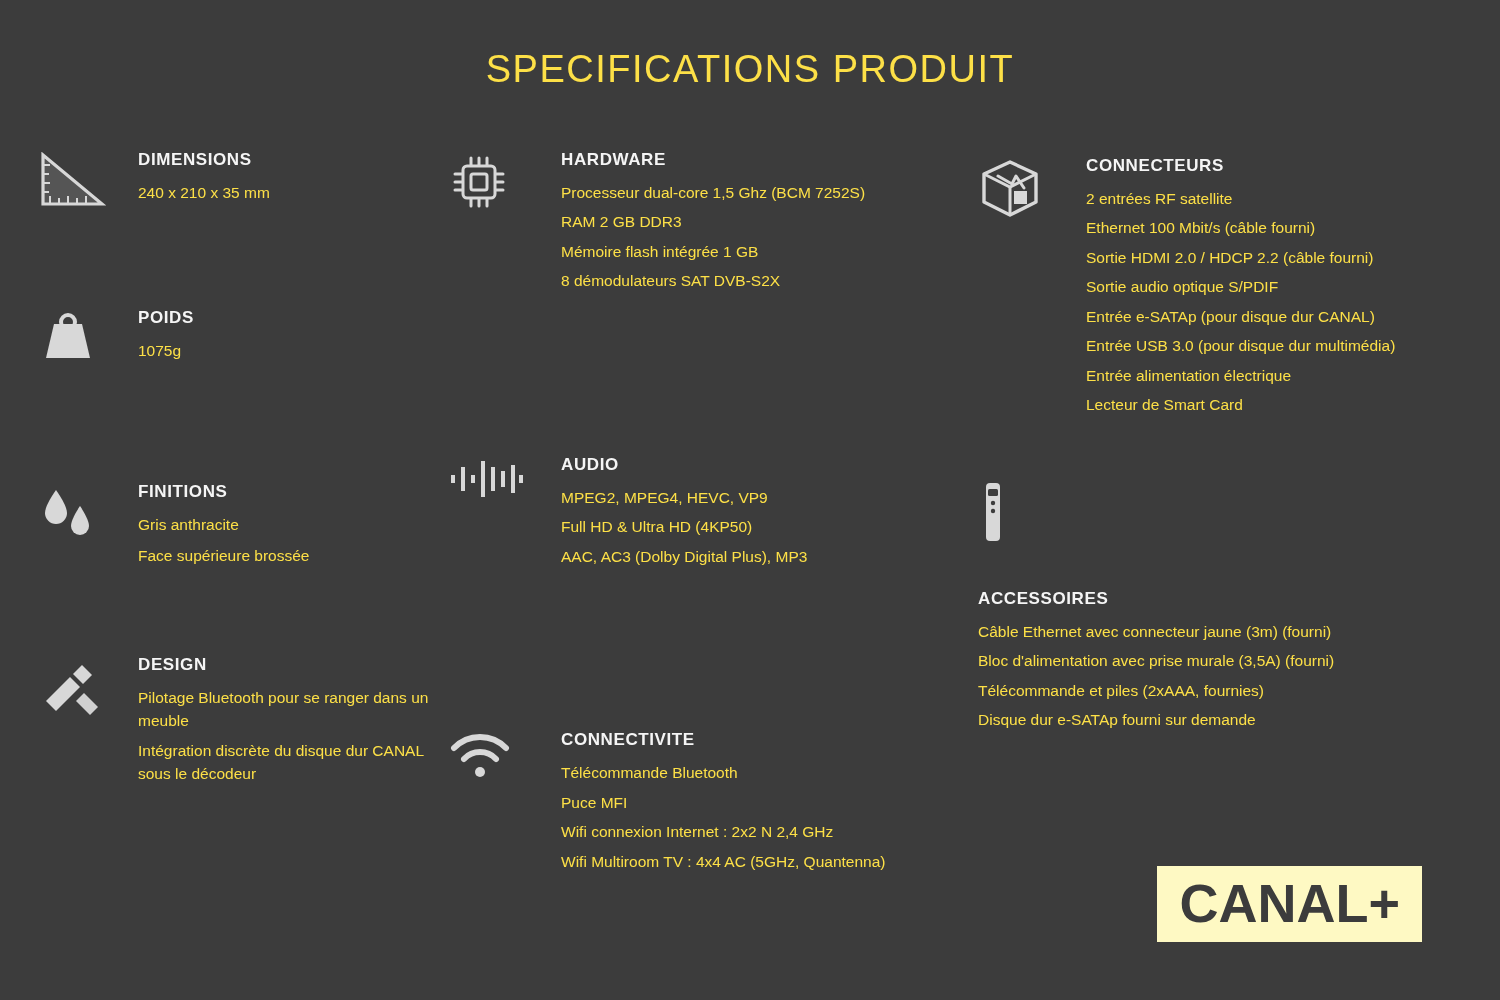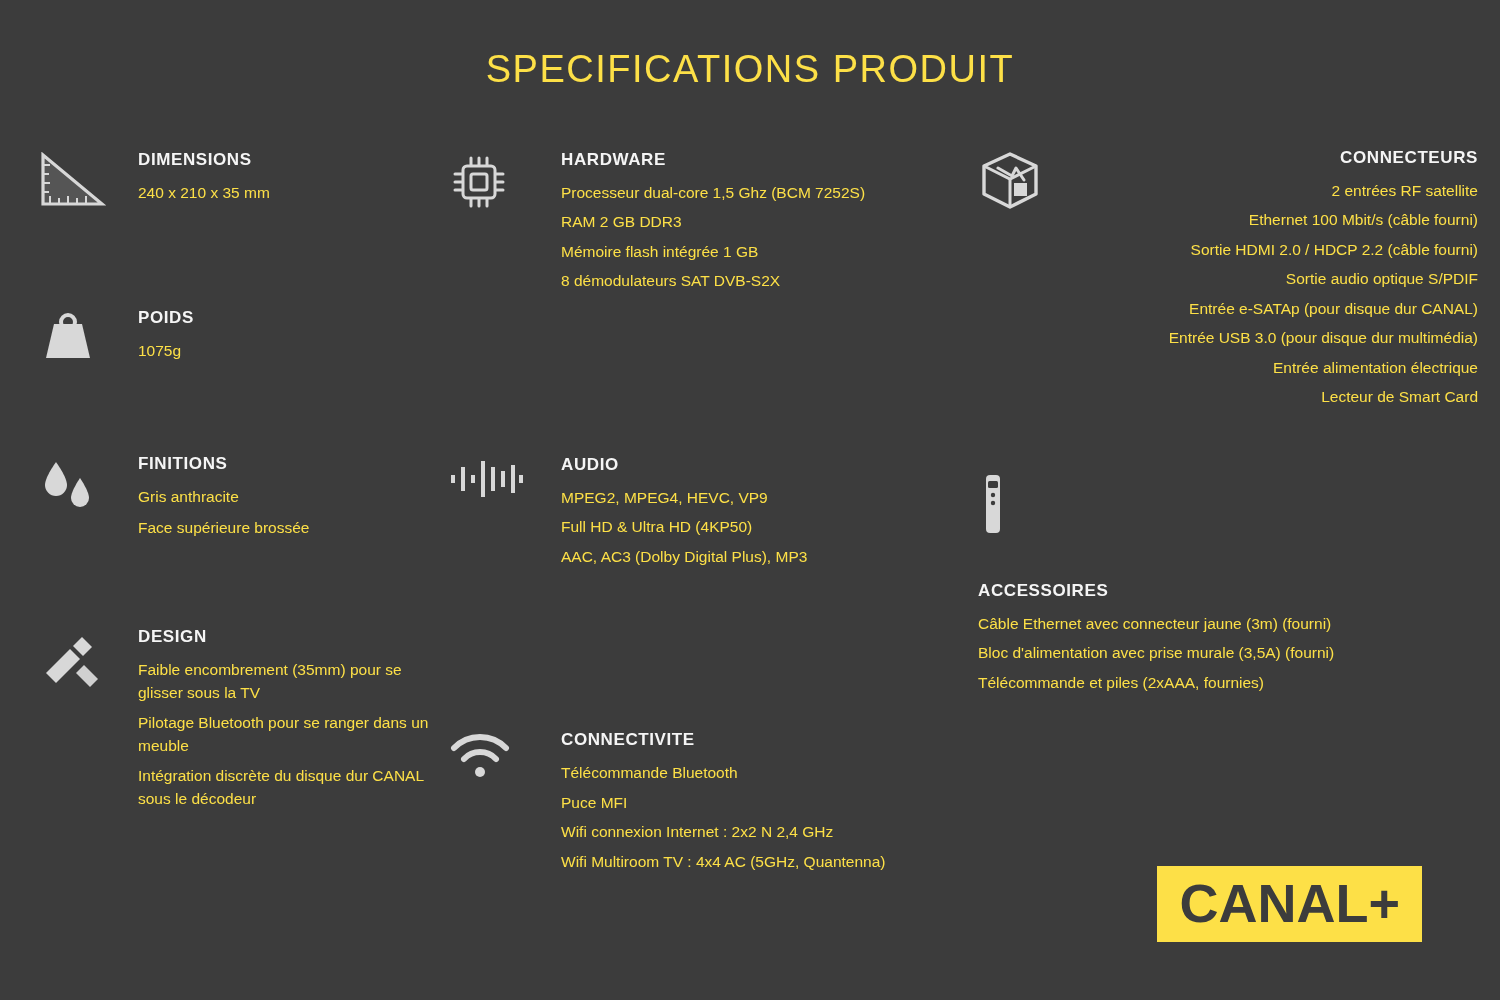--- a/index.html
+++ b/index.html
@@ -68,41 +68,41 @@
     color: #fde047;
     margin-bottom: 8px;
     font-weight: 400;
   }
   .line:last-child { margin-bottom: 0; }
 
   
   #col-left .block { margin-bottom: 0; gap: 20px; }
   #blk-dimensions { top: 0px; }
   #blk-poids      { margin-top: 100px; }
-  #blk-finitions  { margin-top: 92px; }
+  #blk-finitions  { margin-top: 120px; }
   #blk-design     { margin-top: 88px; }
 
   #blk-hardware     { margin-top: 0px; }
   #blk-audio        { margin-top: 155px; }
   #blk-connectivite { margin-top: 155px; }
 
-  #blk-connecteurs  { margin-top: 0px; text-align: right; }
+  #blk-connecteurs  { margin-top: 8px; }
   #blk-accessoires  { margin-top: 55px; flex-direction: column; }
 
   #col-mid .icon-wrap { width: 112px; flex: 0 0 112px; }
   #col-right .icon-wrap { width: 108px; flex: 0 0 108px; }
 
   #col-right .line { margin-bottom: 7px; font-size: 15.5px; }
   #col-mid .line { margin-bottom: 7px; }
 
   #canal-logo {
     position: absolute;
     right: 78px;
     bottom: 58px;
-    background: #fde047;
+    background: #fef9c3;
     color: #3c3c3c;
     padding: 10px 22px 12px 22px;
     font-size: 54px;
     font-weight: bold;
     letter-spacing: 0px;
     line-height: 1;
     font-family: "Liberation Sans", sans-serif;
   }
 </style>
 </head>
@@ -167,21 +167,20 @@
       <div class="icon-wrap">
         <svg width="64" height="58" viewBox="0 0 64 58">
           <path d="M6 44 L30 20 L40 30 L16 54 Z" fill="#d8d8d8"></path>
           <path d="M33 17 L43 27 L52 18 L42 8 Z" fill="#d8d8d8"></path>
           <path d="M44 36 L58 50 L50 58 L36 44 Z" fill="#d8d8d8" opacity="0.95"></path>
           <line x1="6" y1="8" x2="58" y2="6" stroke="#3c3c3c" stroke-width="0"></line>
         </svg>
       </div>
       <div class="block-body">
         <div class="block-title">DESIGN</div>
-        <div class="line">Faible encombrement (35mm) pour se glisser sous la TV</div>
         <div class="line">Pilotage Bluetooth pour se ranger dans un meuble</div>
         <div class="line">Intégration discrète du disque dur CANAL sous le décodeur</div>
       </div>
     </div>
 
   </div>
 
   <div class="col" id="col-mid">
 
     <div class="block" id="blk-hardware">
@@ -288,20 +287,21 @@
           <rect x="10" y="8" width="10" height="7" rx="1.5" fill="#3c3c3c"></rect>
           <circle cx="15" cy="22" r="2.2" fill="#3c3c3c"></circle>
           <circle cx="15" cy="30" r="2.2" fill="#3c3c3c"></circle>
         </svg>
       </div>
       <div class="block-body">
         <div class="block-title">ACCESSOIRES</div>
         <div class="line">Câble Ethernet avec connecteur jaune (3m) (fourni)</div>
         <div class="line">Bloc d'alimentation avec prise murale (3,5A) (fourni)</div>
         <div class="line">Télécommande et piles (2xAAA, fournies)</div>
+        <div class="line">Disque dur e-SATAp fourni sur demande</div>
       </div>
     </div>
 
   </div>
 
   <div id="canal-logo">CANAL+</div>
 
 </div>
 
 </body></html>

